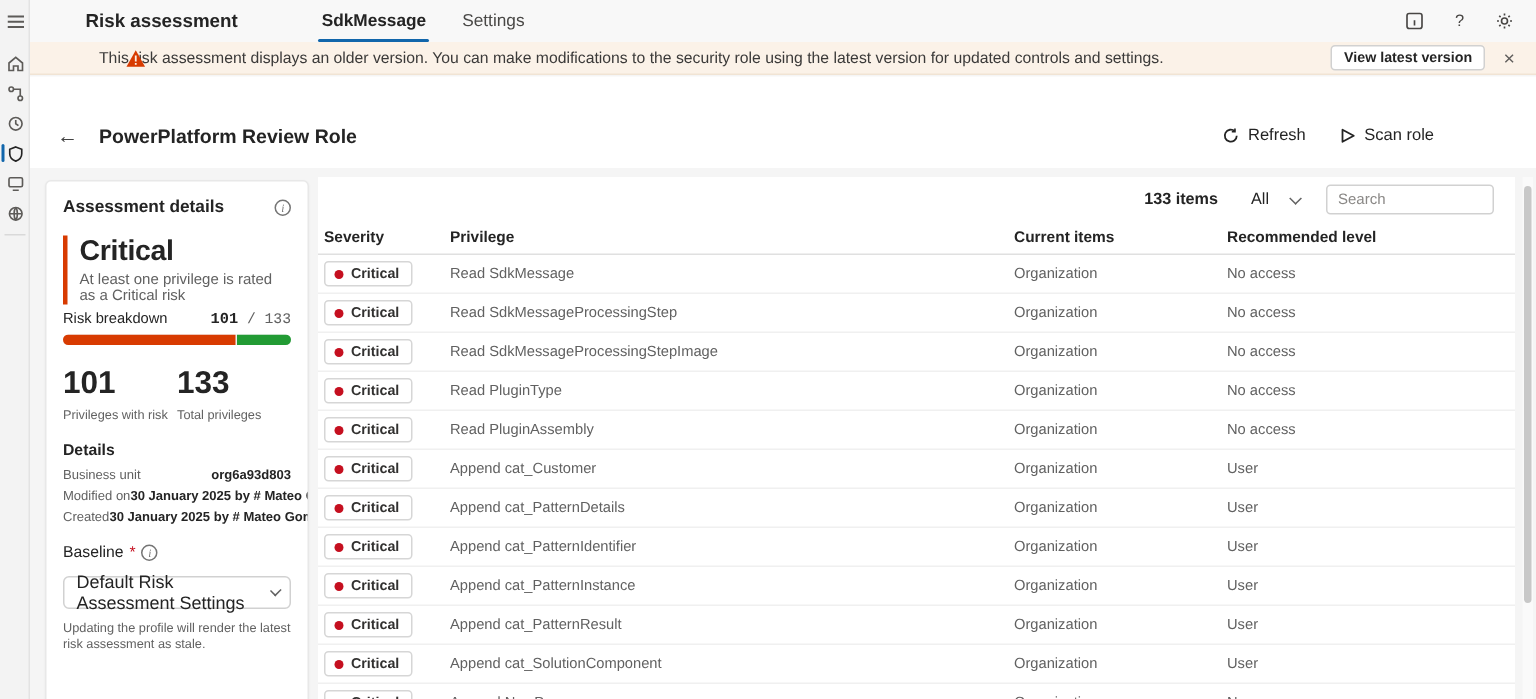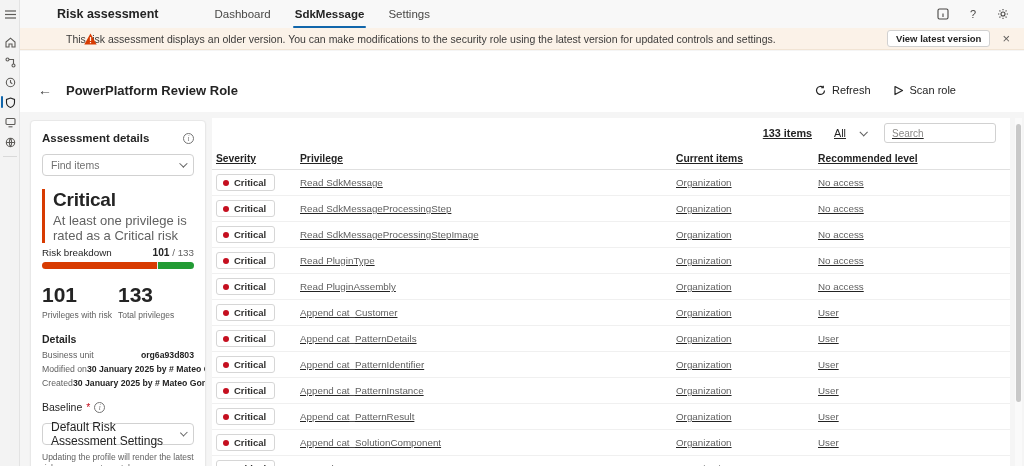--- a/index.html
+++ b/index.html
@@ -45,43 +45,43 @@
   .card { position:absolute; left:30px; top:120px; width:176px; height:360px; background:#fff; border:1px solid #e8e8e8; border-radius:4px; box-shadow:0 1px 2px rgba(0,0,0,.05); padding:11px 11px 0 11px; overflow:hidden; }
   .card-head { display:flex; align-items:center; justify-content:space-between; }
   .card-title { font-weight:bold; font-size:11.5px; }
   .info-circ { width:11px; height:11px; border:1px solid #757575; border-radius:50%; color:#757575; font-size:7.5px; display:flex; align-items:center; justify-content:center; font-style:italic; font-family:"Liberation Serif", serif; cursor:pointer; }
   .combo { margin-top:10px; height:22px; border:1px solid #d1d1d1; border-radius:4px; display:flex; align-items:center; padding:0 8px; cursor:pointer; background:#fff; }
   .combo .ph { color:#707070; font-size:10.5px; }
   .combo .val { color:#242424; font-size:12px; }
   .chev { margin-left:auto; width:6px; height:6px; border-right:1.4px solid #616161; border-bottom:1.4px solid #616161; transform:rotate(45deg) translateY(-2px); }
   .rating { margin-top:13px; border-left:3px solid #d83b01; padding-left:8px; }
   .rating-level { font-size:19px; font-weight:bold; letter-spacing:-0.2px; }
-  .rating-desc { font-size:13px; color:#616161; margin-top:2px; }
+  .rating-desc { font-size:10px; color:#616161; margin-top:2px; }
   .rb-row { margin-top:4px; display:flex; align-items:baseline; }
   .rb-label { font-size:9.8px; color:#242424; }
-  .rb-val { margin-left:auto; font-size:9.8px; color:#616161; }
+  .rb-val { margin-left:auto; font-size:9.8px; color:#616161;font-family:Liberation Mono, monospace; }
   .rb-val b { color:#242424; font-size:10.2px; }
   .bar { margin-top:4px; height:7px; border-radius:4px; overflow:hidden; display:flex; background:#eee; }
   .bar .seg-risk { background:#d83b01; }
   .bar .seg-ok { background:#229b34; flex:1; margin-left:1px; }
   .stats { margin-top:14px; display:flex; }
   .stat { width:88px; }
   .stat-val { font-size:21px; font-weight:bold; }
   .stat-label { font-size:8.5px; color:#616161; margin-top:3px; }
   .details { margin-top:13px; }
   .details-title { font-weight:bold; font-size:10.5px; margin-bottom:5px; }
   .detail-row { display:flex; font-size:8.7px; margin-top:4px; align-items:baseline; }
   .detail-label { color:#616161; white-space:nowrap; }
   .detail-value { margin-left:auto; font-weight:bold; text-align:right; color:#242424; white-space:nowrap; }
   .baseline-head { margin-top:13px; display:flex; align-items:center; gap:4px; font-size:10.5px; }
   .req { color:#c50f1f; }
   .note { margin-top:7px; font-size:8.5px; color:#616161; line-height:1.35; }
 
   
-  .tablewrap { position:absolute; left:212px; top:118px; width:798px; height:348px; background:#fff; overflow:hidden;text-decoration:underline; }
+  .tablewrap { position:absolute; left:212px; top:118px; width:798px; height:348px; background:#fff; overflow:hidden; }
   .table-toolbar { height:30px; display:flex; align-items:center; justify-content:flex-end; padding-right:14px; }
   .items-count { font-weight:bold; font-size:10.8px; margin-right:22px; }
   .filter { display:flex; align-items:center; gap:14px; margin-right:18px; cursor:pointer; font-size:10.8px; }
   .filter .chev { transform:rotate(45deg) translateY(-1px); }
   .search { width:112px; height:20px; border:1px solid #d1d1d1; border-radius:3px; font-family:inherit; font-size:10px; padding:0 7px; color:#242424; outline:none; }
   .search::placeholder { color:#8a8886; }
   .thead { height:22px; display:flex; align-items:center; border-bottom:1px solid #e0e0e0; font-weight:bold; font-size:10.3px; }
   .trow { height:26px; display:flex; align-items:center; border-bottom:1px solid #f0f0f0; background:#fff; }
   .col-sev { width:88px; padding-left:4px; flex:none; }
   .col-priv { width:376px; flex:none; color:#616161; font-size:9.8px; }
@@ -144,21 +144,20 @@
           <circle cx="5.5" cy="5.5" r="4.2"></circle>
           <path d="M1.5 5.5 H9.5 M5.5 1.3 C7 3 7 8 5.5 9.7 M5.5 1.3 C4 3 4 8 5.5 9.7"></path>
         </svg>
     </div>
     <div class="rail-divider"></div>
   </div>
 
   <div class="topbar">
     <span class="app-title">Risk assessment</span>
     <div class="tabs" id="tabs">
-        <div class="tab">Dashboard</div>
         <div class="tab active">SdkMessage</div>
         <div class="tab">Settings</div>
       </div>
     <div class="topbar-icons">
       <span class="tico">
         <svg width="12" height="12" viewBox="0 0 12 12" fill="none" stroke="currentColor" stroke-width="1.1">
             <rect x="1" y="1" width="10" height="10" rx="1.5"></rect>
             <line x1="6" y1="5.5" x2="6" y2="9"></line>
           </svg>
       </span>
@@ -201,24 +200,20 @@
           </svg>
         <span>Scan role</span>
       </button>
     </div>
   </div>
 
   <div class="card">
     <div class="card-head">
       <span class="card-title">Assessment details</span>
       <span class="info-circ">i</span>
-    </div>
-    <div class="combo">
-      <span class="ph">Find items</span>
-      <span class="chev"></span>
     </div>
     <div class="rating">
       <div class="rating-level">Critical</div>
       <div class="rating-desc">At least one privilege is rated as a Critical risk</div>
     </div>
     <div class="rb-row">
       <span class="rb-label">Risk breakdown</span>
       <span class="rb-val"><b id="rb-risk">101</b><span id="rb-total"> / 133</span></span>
     </div>
     <div class="bar">

